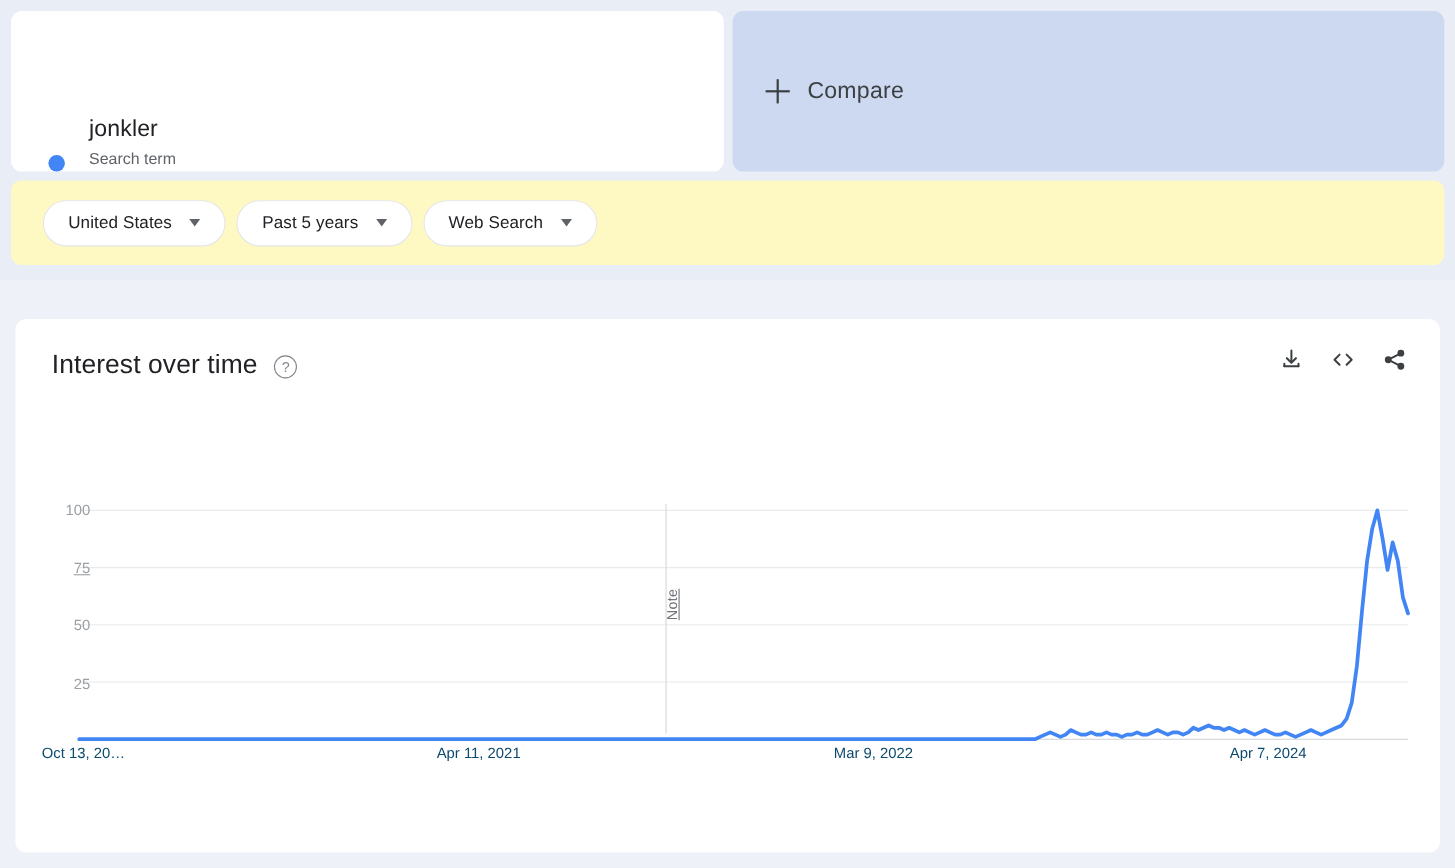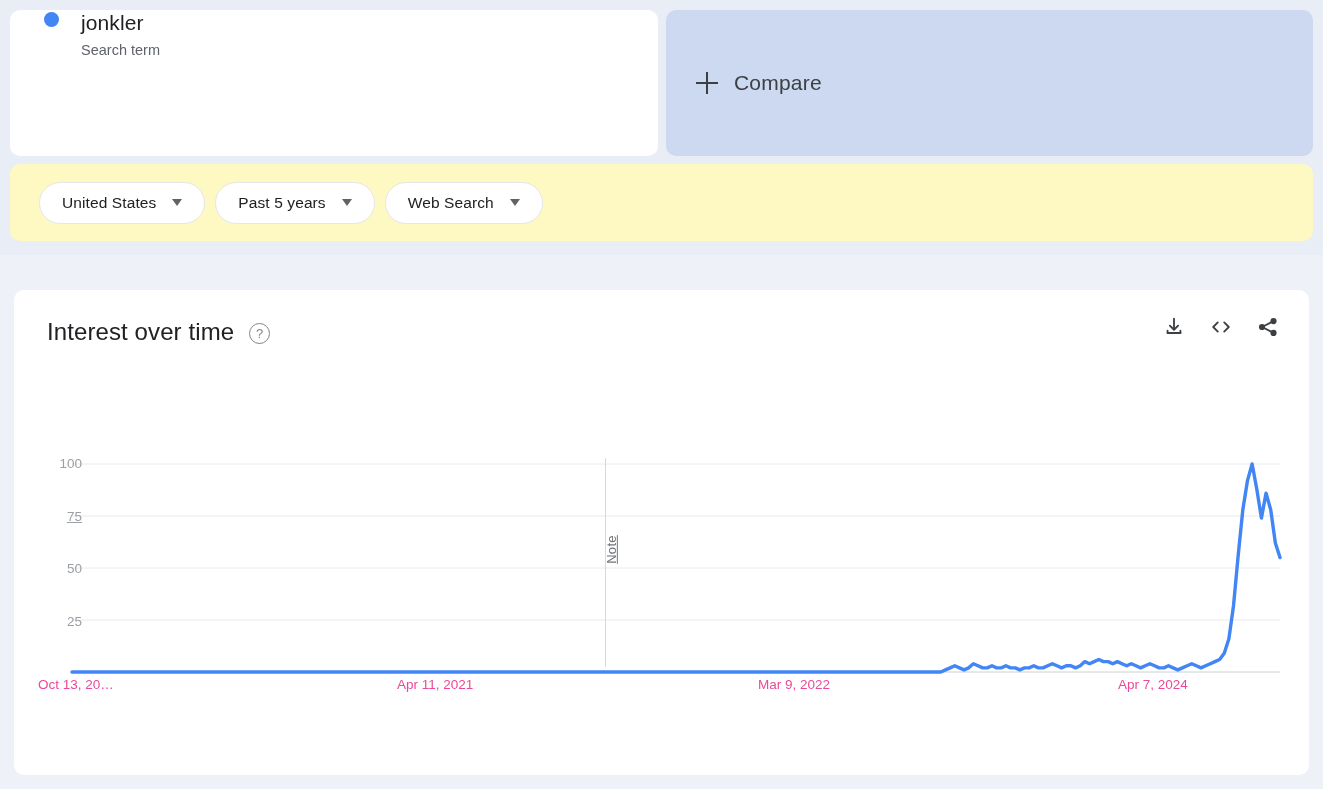--- a/index.html
+++ b/index.html
@@ -28,21 +28,21 @@
     left: 10px; top: 10px;
     width: 1303px; height: 146px;
     display: flex;
     gap: 8px;
   }
   .term-card {
     width: 648px;
     background: #ffffff;
     border-radius: 10px;
     display: flex;
-    align-items: flex-start;
+    align-items: flex-end;
     padding-left: 34px;
     box-sizing: border-box;
   }
   .term-dot {
     width: 15px; height: 15px;
     border-radius: 50%;
     background: #4285f4;
     flex: none;
     margin-top: 2px;
   }
@@ -180,21 +180,21 @@
     position: absolute;
     right: 1227px;
     font-size: 13.5px;
     color: #9aa0a6;
     text-align: right;
     width: 40px;
   }
   .xlabel {
     position: absolute;
     font-size: 13.5px;
-    color: #ec4899;
+    color: #0c4a6e;
     top: 387px;
     white-space: nowrap;
   }
   .note-line {
     position: absolute;
     left: 591px;
     top: 168px;
     width: 1px;
     height: 209px;
     background: #d6d8dc;

